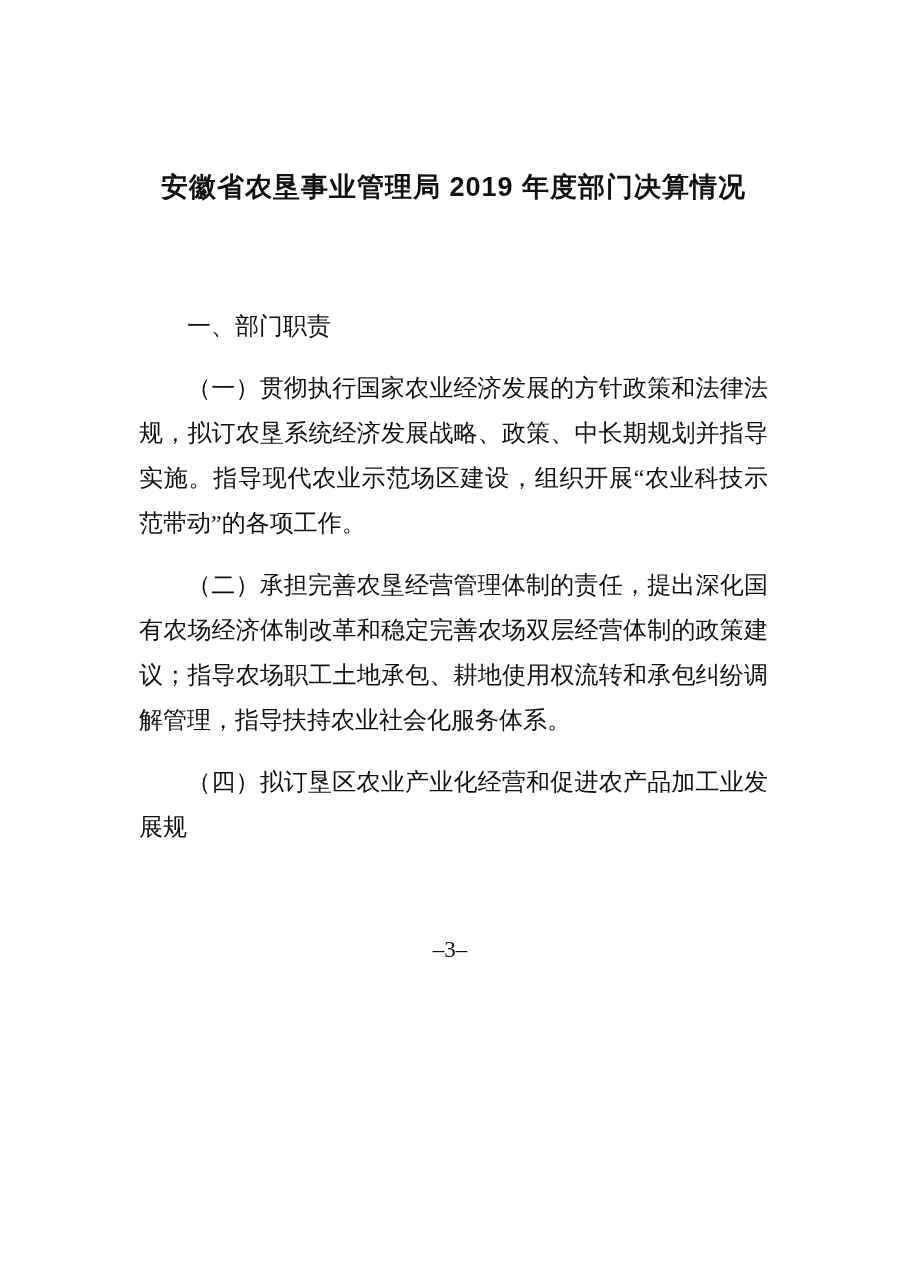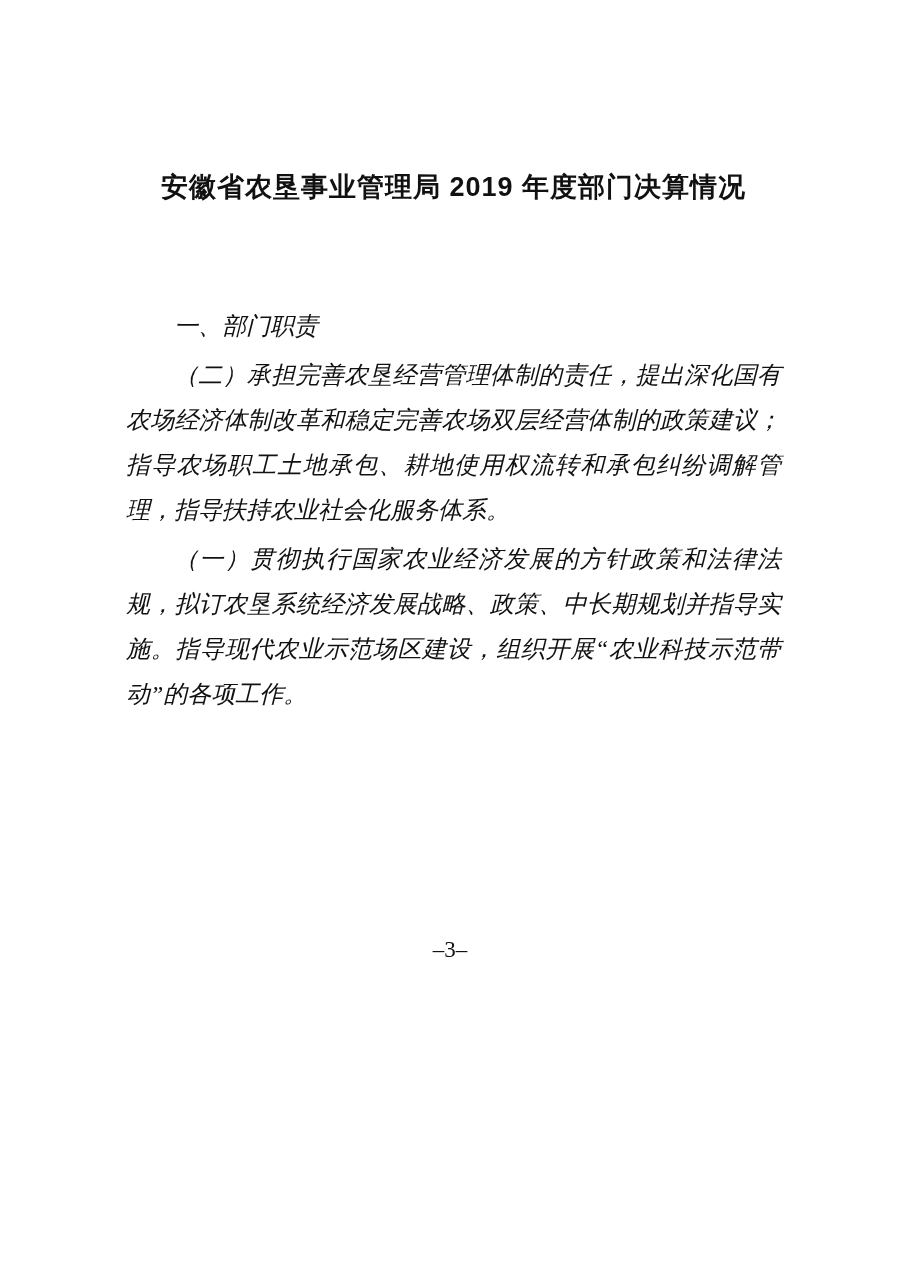--- a/index.html
+++ b/index.html
@@ -25,28 +25,27 @@
     font-weight: bold;
     letter-spacing: 1px;
     text-align: center;
     line-height: 38px;
     color: #111111;
   }
   .doc-body {
     margin-top: 98px;
   }
   .doc-body p {
-    margin: 4px;
+    margin: 17px;
     font-size: 24px;
     line-height: 45px;
     text-align: justify;
     text-justify: inter-ideograph;
     text-indent: 2em;
     color: #111111;
-    font-style: italic;
   }
   .section-heading {
     font-weight: normal;
   }
   .page-number {
     position: absolute;
     left: 0;
     right: 0;
     bottom: 118px;
     text-align: center;
@@ -56,18 +55,19 @@
   }
 </style>
 </head>
 <body>
 
 <div class="page">
   <h1 class="doc-title">安徽省农垦事业管理局 2019 年度部门决算情况</h1>
 
   <div class="doc-body">
     <p class="section-heading">一、部门职责</p>
+    <p>（一）贯彻执行国家农业经济发展的方针政策和法律法规，拟订农垦系统经济发展战略、政策、中长期规划并指导实施。指导现代农业示范场区建设，组织开展“农业科技示范带动”的各项工作。</p>
     <p>（二）承担完善农垦经营管理体制的责任，提出深化国有农场经济体制改革和稳定完善农场双层经营体制的政策建议；指导农场职工土地承包、耕地使用权流转和承包纠纷调解管理，指导扶持农业社会化服务体系。</p>
-    <p>（一）贯彻执行国家农业经济发展的方针政策和法律法规，拟订农垦系统经济发展战略、政策、中长期规划并指导实施。指导现代农业示范场区建设，组织开展“农业科技示范带动”的各项工作。</p>
+    <p>（四）拟订垦区农业产业化经营和促进农产品加工业发展规</p>
   </div>
 
   <div class="page-number">–3–</div>
 </div>
 
 </body></html>

